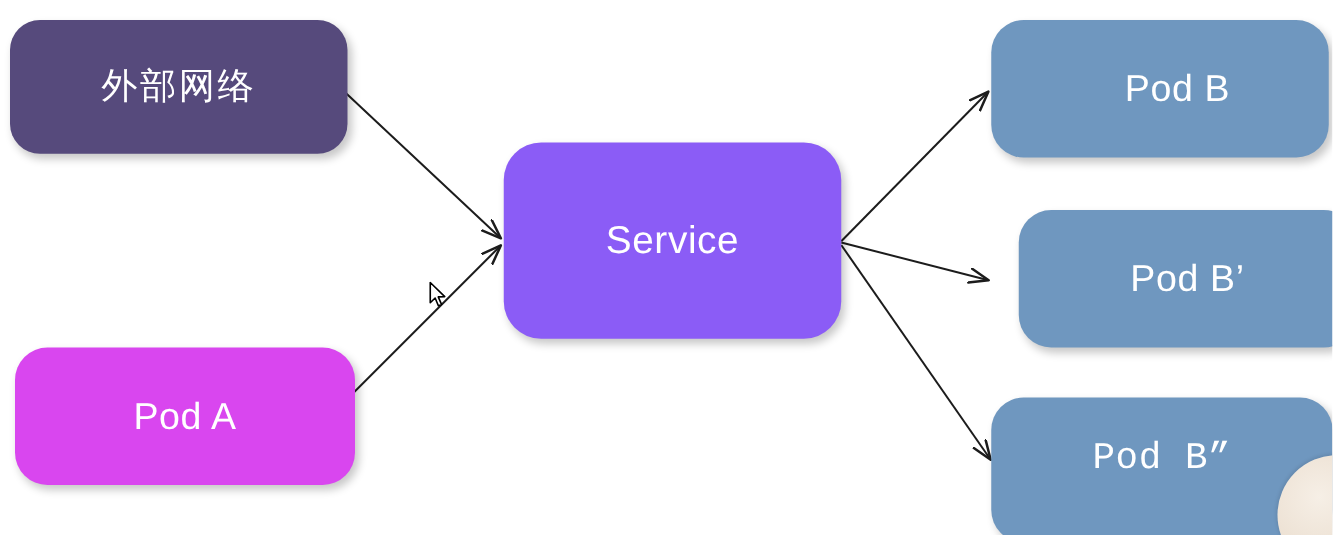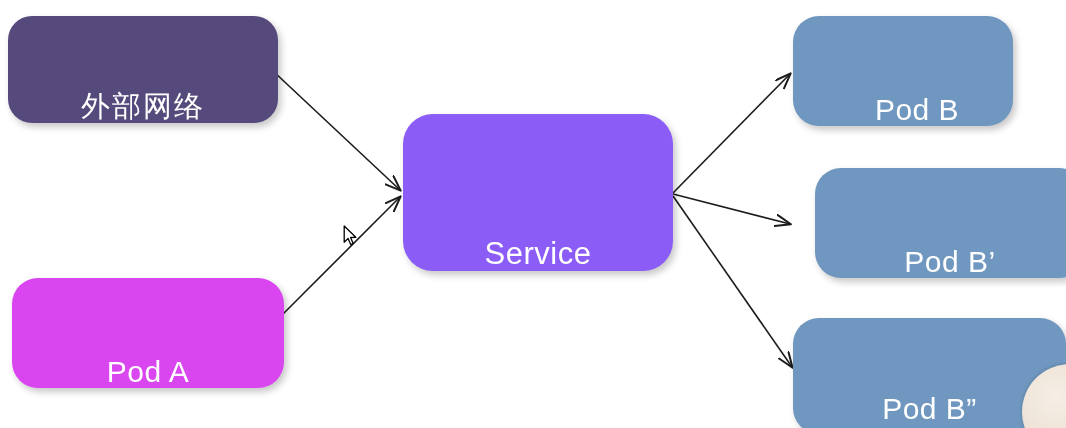--- a/index.html
+++ b/index.html
@@ -14,21 +14,21 @@
     position: relative;
     width: 1066px;
     height: 428px;
     background: #ffffff;
     overflow: hidden;
   }
   .node {
     position: absolute;
     box-sizing: border-box;
     display: flex;
-    align-items: flex-end;
+    align-items: center;
     justify-content: center;
     border-radius: 26px;
     color: #ffffff;
     font-weight: 300;
     letter-spacing: 0.5px;
     text-align: center;
     box-shadow: 3px 4px 7px rgba(0,0,0,0.22);
     user-select: none;
   }
   .node-label {
@@ -52,39 +52,39 @@
   }
   #node-service {
     left: 403px; top: 114px;
     width: 270px; height: 157px;
     background: #8b5cf6;
     font-size: 31px;
     border-radius: 30px;
   }
   #node-pod-b {
     left: 793px; top: 16px;
-    width: 220px; height: 110px;
+    width: 270px; height: 110px;
     background: #6f97bf;
     font-size: 30px;
     padding-left: 28px;
   }
   #node-pod-b1 {
     left: 793px; top: 168px;
     width: 270px; height: 110px;
     background: #6f97bf;
     font-size: 30px;
     margin-left: 22px;
   }
   #node-pod-b2 {
     left: 793px; top: 318px;
     width: 273px; height: 116px;
     background: #6f97bf;
     font-size: 30px;
   }
-  #node-pod-b2 .node-label { position: relative; top: -9px; }
+  #node-pod-b2 .node-label { position: relative; top: -9px; font-family: Liberation Mono, monospace; }
 
   
   #connectors {
     position: absolute;
     left: 0; top: 0;
     width: 1066px; height: 428px;
     pointer-events: none;
   }
   
   #presenter-overlay {

